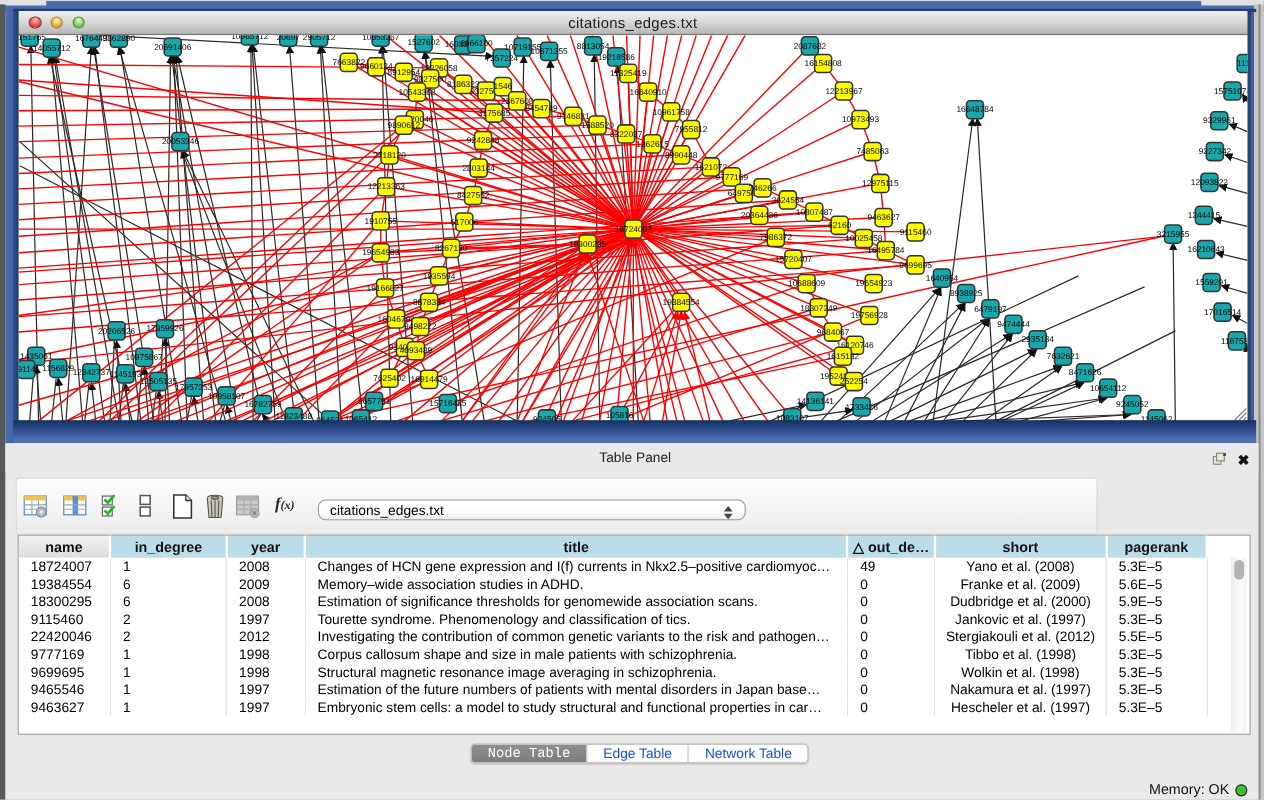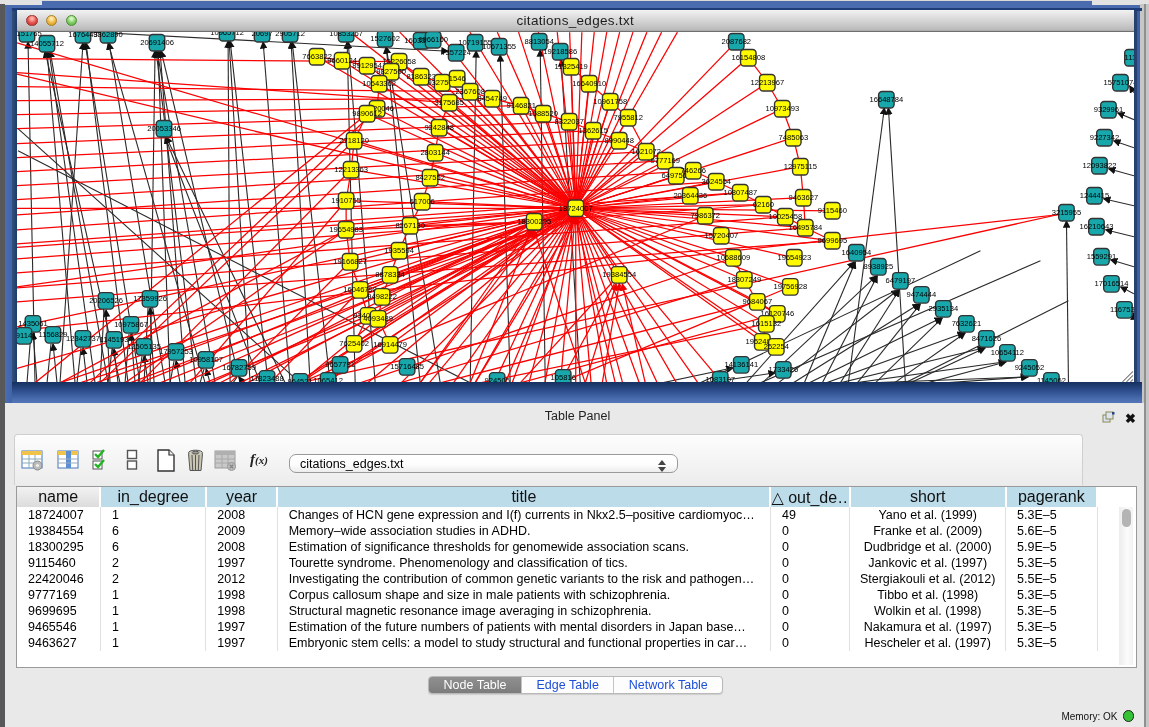--- a/index.html
+++ b/index.html
@@ -37,48 +37,48 @@
   background:linear-gradient(#16305e,#2c4c8c 40%,#486cae 80%,#5276b8); }
 
 
 #tpanel { position:absolute; left:5px; top:403px; width:1139px; height:324px; background:#e9e9e9; }
 #phead { position:absolute; left:0; top:0; width:100%; height:27px; background:#e9e9e9;
   font-size:12.5px; color:#222; line-height:27px;text-align:center; }
 #phead span { margin-left:6px; }
 #dockico { position:absolute; left:1097px; top:8px; width:13px; height:13px; }
 #closeico { position:absolute; left:1119px; top:9px; width:13px; height:13px; font-size:13px;
   font-weight:bold; color:#111; line-height:13px; }
-#toolrow { position:absolute; left:9px; top:31px; width:1069px; height:51px;
+#toolrow { position:absolute; left:9px; top:31px; width:984px; height:51px;
   background:linear-gradient(#fdfdfd,#ececec); border:1px solid #cfcfcf; border-bottom:none;
   border-radius:4px 4px 0 0;padding-left:40px; }
 #tbl { position:absolute; left:11px; top:83px; width:1121px; height:182px; background:#fff;
   border:1px solid #9a9a9a; }
 table { border-collapse:collapse; table-layout:fixed; width:1081px; font-size:12.5px; }
-th { height:20px; background:#bcdcea; font-weight:normal; font-size:16px; color:#111;
+th { height:20px; background:#bcdcea; font-weight:bold; font-size:13px; color:#111;
   border-right:2px solid #fff; overflow:hidden; white-space:nowrap; padding:0; }
 th.c1 { background:linear-gradient(#f2f2f2,#dcdcdc); }
 td { height:16px; padding:0 0 0 11px; color:#000; overflow:hidden; white-space:nowrap;
   border-right:1px solid #e0e0e0; font-size:12.5px; }
 td.c6 { text-align:center; padding:0; }
 col.c1 { width:83px; } col.c2 { width:105px; } col.c3 { width:71px; }
 col.c4 { width:491px; } col.c5 { width:79px; } col.c6 { width:155px; }
 col.c7 { width:91px; }
 #vsb { position:absolute; right:3px; top:20px; width:14px; height:158px;
   background:linear-gradient(90deg,#ececec,#fbfbfb 60%,#f2f2f2); }
 #vsb .thumb { position:absolute; left:2.5px; top:2px; width:9px; height:18px;
   background:#b4b4b4; border-radius:5px; }
 
 
 #tabbar { position:absolute; left:423px; top:273px; height:17.5px; display:flex;
   border:1px solid #b9b9b9; border-radius:4px; overflow:hidden; background:#fdfdfd;
   box-shadow:0 1px 1px rgba(0,0,0,.12); }
 .tab { padding:0 14.5px; font-size:12.5px; line-height:17px; color:#1d4ed8; background:transparent; }
-.tab.sel { background:linear-gradient(#909090,#7c7c7c); color:#fff; }
+.tab.sel { background:linear-gradient(#909090,#7c7c7c); color:#fff;font-family:Liberation Mono, monospace; }
 .tab + .tab { border-left:1px solid #c4c4c4; }
-#memrow { position:absolute; right:10px; top:307px; font-size:10px; color:#111;padding-left:20px; }
+#memrow { position:absolute; right:10px; top:307px; font-size:13px; color:#111;padding-left:20px; }
 #memrow .dot { display:inline-block; width:11.5px; height:11.5px; border-radius:50%;
   background:#35c335; border:1px solid #222; vertical-align:-2px; margin-left:5px; }
 
 
 .ico { position:absolute; top:14px; }
 #dd { position:absolute; left:274px; top:19px; width:389px; height:19px;
   border:1.5px solid #9a9a9a; border-radius:7px; background:linear-gradient(#ffffff,#fdfdfd 55%,#ededed);
   font-size:12.5px; line-height:18px; color:#000; padding-left:10px; }
 #dd .up { position:absolute; right:11px; top:4.5px; width:0; height:0;
   border-left:4.5px solid transparent; border-right:4.5px solid transparent;
@@ -1095,21 +1095,21 @@
           <th>△ out_de…</th>
               <th>short</th>
               <th>pagerank</th>
         </tr>
 <tr>
               <td class="c1">18724007</td>
               <td class="c2">1</td>
               <td class="c3">2008</td>
               <td class="c4">Changes of HCN gene expression and I(f) currents in Nkx2.5–positive cardiomyoc…</td>
               <td class="c5">49</td>
-              <td class="c6">Yano et al. (1999)</td>
+              <td class="c6">Yano et al. (2008)</td>
               <td class="c7">5.3E–5</td>
             </tr>
 <tr>
               <td class="c1">19384554</td>
               <td class="c2">6</td>
               <td class="c3">2009</td>
               <td class="c4">Memory–wide association studies in ADHD.</td>
               <td class="c5">0</td>
               <td class="c6">Franke et al. (2009)</td>
               <td class="c7">5.6E–5</td>

